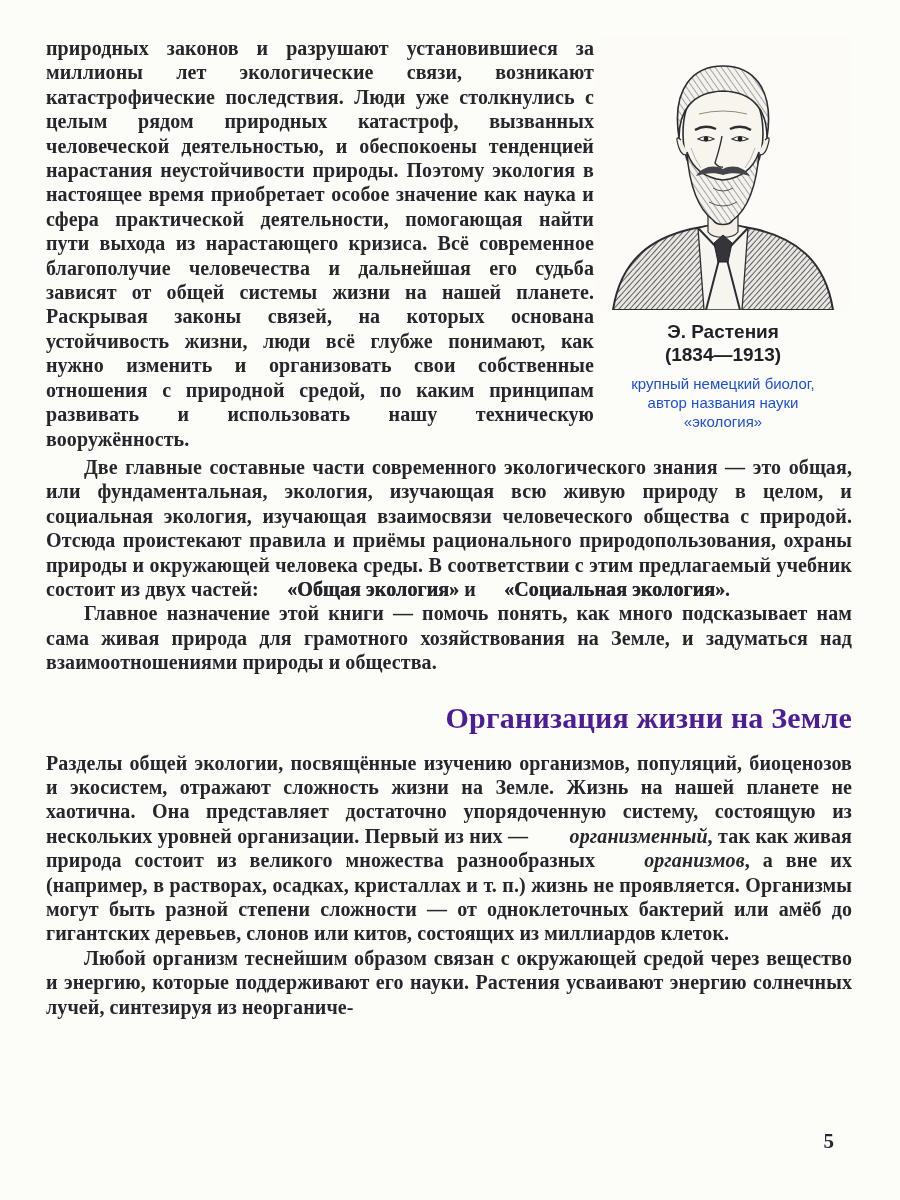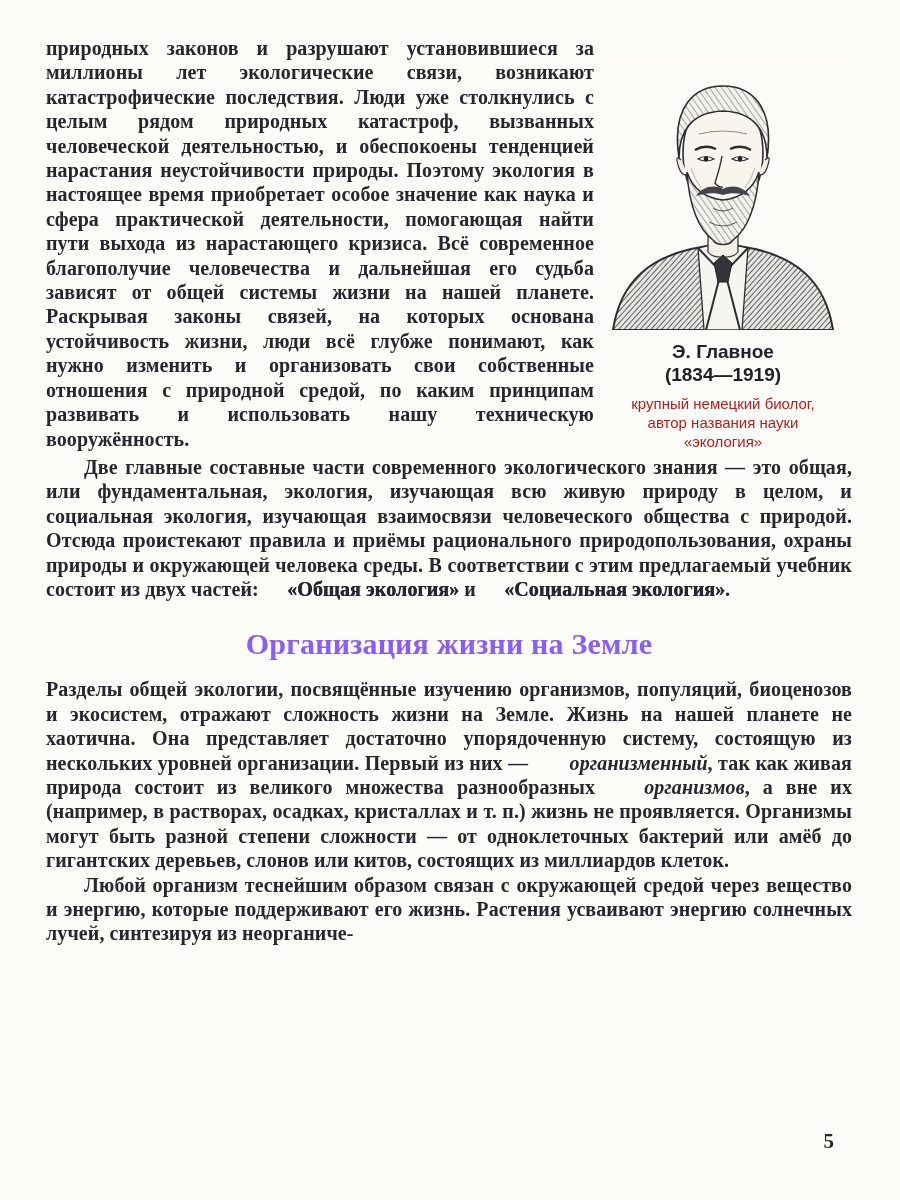--- a/index.html
+++ b/index.html
@@ -13,21 +13,20 @@
     width: 900px; height: 1200px;
     box-sizing: border-box;
     background: #fcfcf9;
     padding: 36px 48px 0 46px;
     color: #232329;
     overflow: hidden;
   }
   .top-section {
     display: flex;
     margin-bottom: 4px;
-    align-items: flex-end;
   }
   .lead-col { flex: 1 1 auto; min-width: 0; }
   .fig-col {
     flex: 0 0 258px;
     width: 258px;
     margin: 0; padding: 0;
     text-align: center;
   }
   .body-text {
     margin: 0;
@@ -62,32 +61,32 @@
     font-family: "Liberation Sans", "DejaVu Sans", sans-serif;
     font-size: 19px; font-weight: 700;
     line-height: 23px;
     color: #202026;
     margin-bottom: 8px;
   }
   .fig-caption {
     font-family: "Liberation Sans", "DejaVu Sans", sans-serif;
     font-size: 15px; font-weight: 400;
     line-height: 19px;
-    color: #b91c1c;
+    color: #1d4ed8;
     width: 220px;
     margin: 0 auto;
     text-align: center;
   }
   .section-heading {
     margin: 26px 0 16px 0;
     font-size: 30px;
     font-weight: 700;
     letter-spacing: 0.2px;
-    color: #8b5cf6;
-    text-align: center;
+    color: #4c1d95;
+    text-align: right;
   }
   .page-number {
     position: absolute;
     right: 66px; bottom: 46px;
     font-size: 21px; font-weight: 700;
     color: #26262c;
   }
 </style>
 </head>
 <body>
@@ -148,31 +147,32 @@
           <path d="M160 112 Q156 124 150 132" fill="none" stroke="#b9b4aa" stroke-width="1"></path>
 
           <path d="M92 116 C94 150 104 174 118 184 C122 190 134 190 138 184 C152 174 162 150 164 116 C158 134 146 142 128 144 C110 142 98 134 92 116 Z" fill="url(#hatchMid)" stroke="#2c2c32" stroke-width="1.5"></path>
           <path d="M118 152 Q128 158 138 152" fill="none" stroke="#55555b" stroke-width="1"></path>
           <path d="M114 166 Q128 174 142 166" fill="none" stroke="#55555b" stroke-width="1"></path>
 
           <path d="M128 133 C118 128 107 131 101 140 C110 137 120 136 128 139 C136 136 146 137 155 140 C149 131 138 128 128 133 Z" fill="#44444a"></path>
         </svg>
       </div>
       <figcaption>
-        <div class="fig-name">Э. Главное</div>
-        <div class="fig-years">(1834—1919)</div>
+        <div class="fig-name">Э. Растения</div>
+        <div class="fig-years">(1834—1913)</div>
         <div class="fig-caption">крупный немецкий биолог, автор названия науки «экология»</div>
       </figcaption>
     </figure>
   </div>
 
   <p class="body-text indent"><span>Две главные составные части современного экологического знания — это общая, или фундаментальная, экология, изучающая всю живую природу в целом, и социальная экология, изучающая взаимосвязи человеческого общества с природой. Отсюда проистекают правила и приёмы рационального природопользования, охраны природы и окружающей человека среды. В соответствии с этим предлагаемый учебник состоит из двух частей: </span><span class="xbold">«Общая экология»</span><span> и </span><span class="xbold">«Социальная экология»</span><span>.</span></p>
 
+  <p class="body-text indent">Главное назначение этой книги — помочь понять, как много подсказывает нам сама живая природа для грамотного хозяйствования на Земле, и задуматься над взаимоотношениями природы и общества.</p>
 
   <h2 class="section-heading">Организация жизни на Земле</h2>
 
   <p class="body-text"><span>Разделы общей экологии, посвящённые изучению организмов, популяций, биоценозов и экосистем, отражают сложность жизни на Земле. Жизнь на нашей планете не хаотична. Она представляет достаточно упорядоченную систему, состоящую из нескольких уровней организации. Первый из них — </span><em class="term">организменный</em><span>, так как живая природа состоит из великого множества разнообразных </span><em class="term">организмов</em><span>, а вне их (например, в растворах, осадках, кристаллах и т. п.) жизнь не проявляется. Организмы могут быть разной степени сложности — от одноклеточных бактерий или амёб до гигантских деревьев, слонов или китов, состоящих из миллиардов клеток.</span></p>
 
-  <p class="body-text indent">Любой организм теснейшим образом связан с окружающей средой через вещество и энергию, которые поддерживают его жизнь. Растения усваивают энергию солнечных лучей, синтезируя из неорганиче-</p>
+  <p class="body-text indent">Любой организм теснейшим образом связан с окружающей средой через вещество и энергию, которые поддерживают его науки. Растения усваивают энергию солнечных лучей, синтезируя из неорганиче-</p>
 
   <div class="page-number">5</div>
 
 </div>
 
 </body></html>

